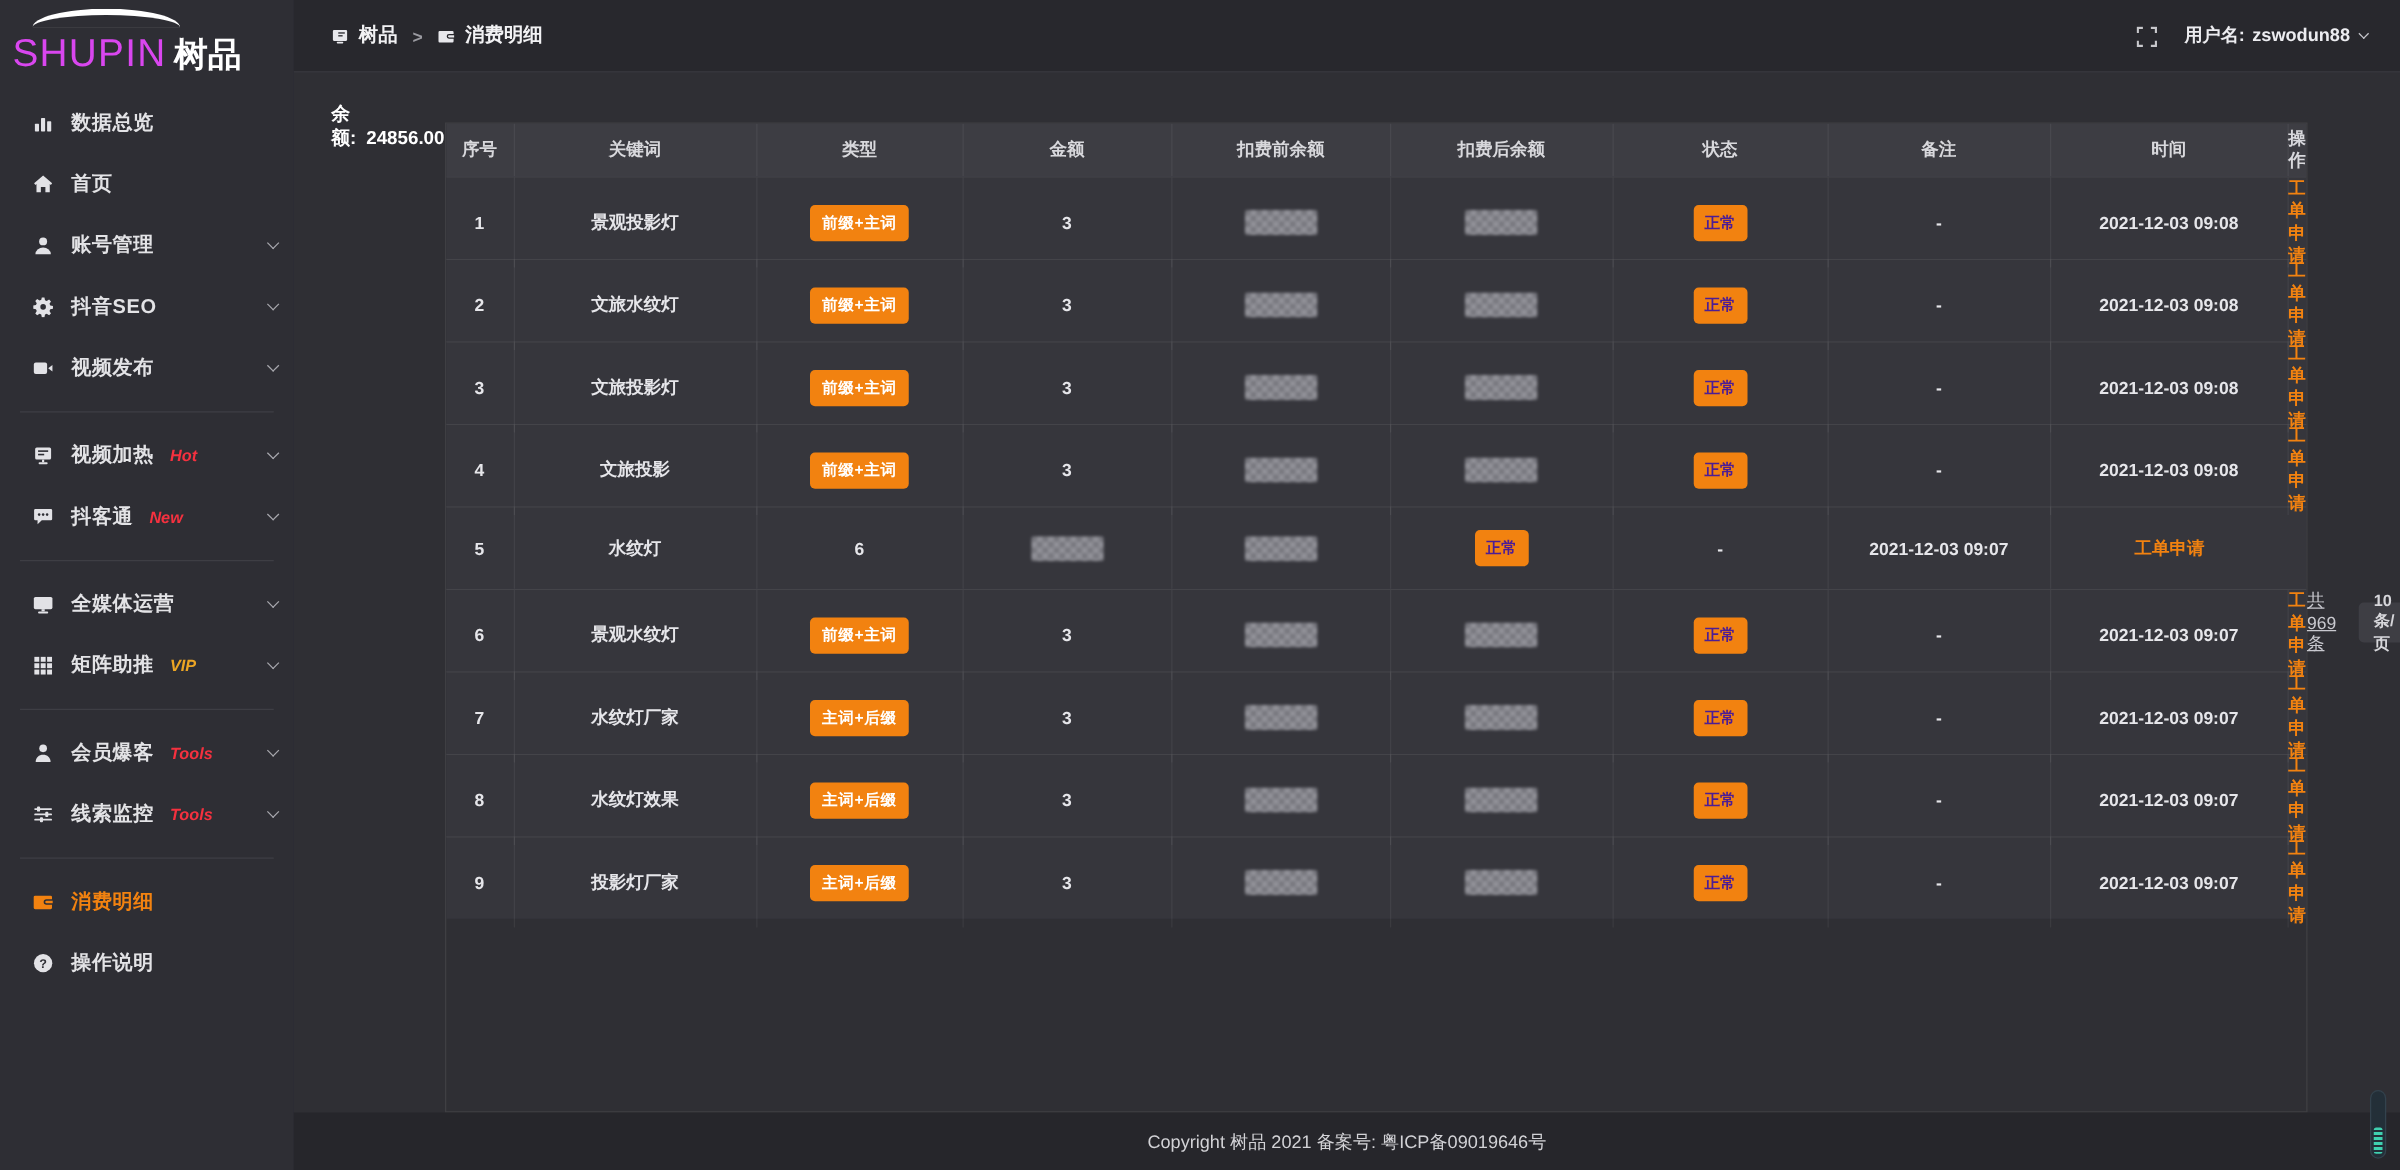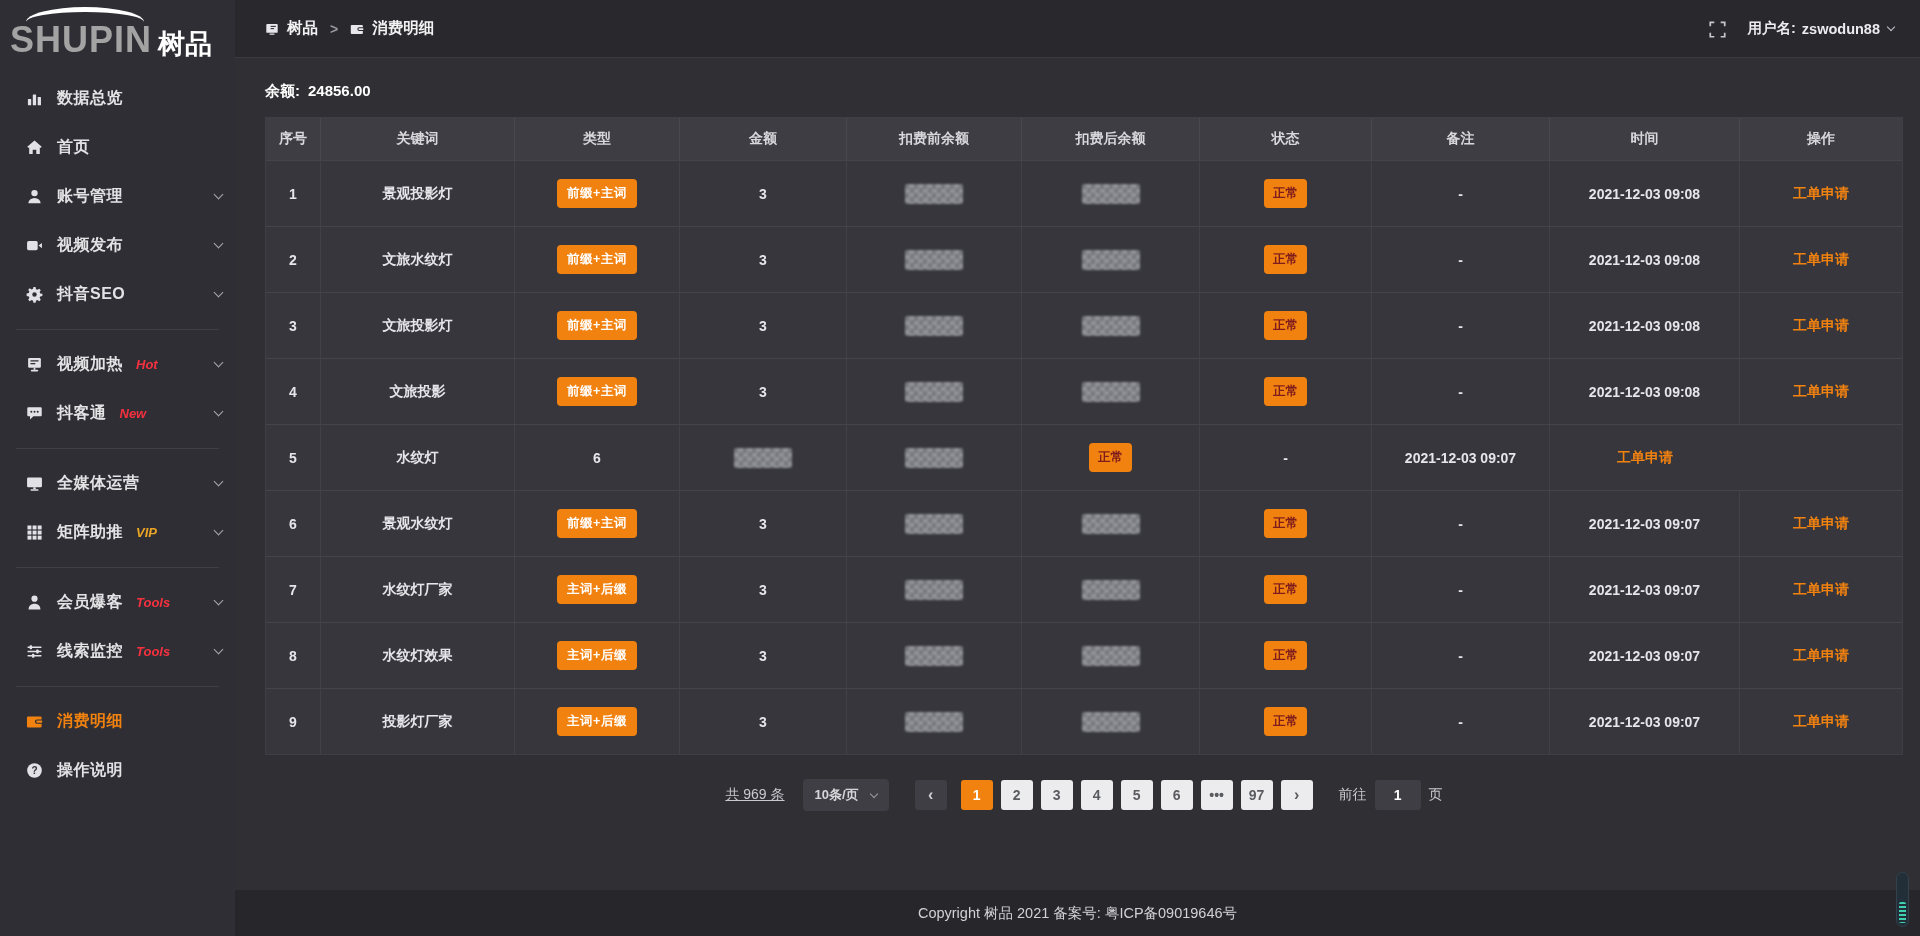--- a/index.html
+++ b/index.html
@@ -9,21 +9,21 @@
     background:#2e2e34;
     font-family:"Liberation Sans","DejaVu Sans",sans-serif;
   }
   .app { display:flex; width:1920px; height:936px; }
 
   
   .sidebar { width:235px; flex:none; background:#2e2e34; }
   .logo { height:64px; display:flex; align-items:flex-end; padding:0 0 6px 10px; position:relative; cursor:default; }
   .logo-arc { position:absolute; top:7px; left:26px; width:118px; height:15px;
               border-top:5px solid #fff; border-radius:50% / 100% 100% 0 0; }
-  .logo-en { font-size:36px; font-weight:700; color:#a3a3a3; letter-spacing:1px; line-height:1; }
+  .logo-en { font-size:31px; font-weight:400; color:#d946ef; letter-spacing:1px; line-height:1; }
   .logo-cn { font-size:27px; font-weight:900; color:#fff; margin-left:6px; line-height:1.05; }
   .nav { padding-top:10px; }
   .nav-item { height:49px; display:flex; align-items:center; padding:0 10px 0 24px;
               position:relative; color:#e3e3e6; cursor:pointer; }
   .nav-icon { width:20px; height:18px; display:flex; align-items:center; justify-content:center; color:#e2e2e6; }
   .nav-icon svg { width:17px; height:17px; fill:currentColor; }
   .nav-label { margin-left:13px; font-size:16px; font-weight:700; letter-spacing:.5px; }
   .nav-tag { margin-left:13px; font-size:13px; font-style:italic; font-weight:800; }
   .nav-tag.red { color:#f5313f; }
   .nav-tag.gold { color:#eca524; }
@@ -43,37 +43,37 @@
   .crumb-icon svg { width:14px; height:14px; fill:#e8e8ec; }
   .crumb-sep { margin:0 12px; color:#9a9aa0; font-size:14px; font-weight:700; }
   .topbar-right { margin-left:auto; display:flex; align-items:flex-end; gap:22px; }
   .fullscreen { display:flex; cursor:pointer; }
   .fullscreen svg { width:17px; height:17px; }
   .user { display:flex; align-items:center; color:#ececf0; font-size:14.5px; font-weight:600; cursor:pointer; }
   .user-name { margin-left:6px; }
   .user-caret { margin-left:8px; width:6px; height:6px; margin-top:-4px;
                 border-right:1.6px solid #c6c6cc; border-bottom:1.6px solid #c6c6cc; transform:rotate(45deg); }
 
-  .content { flex:1; padding:24px 17px 0 30px; display:flex; flex-direction:column; }
+  .content { flex:1; padding:24px 17px 0 30px; display:flex; }
   .balance { color:#fff; font-size:15px; font-weight:800; }
   .balance-value { margin-left:8px; }
 
   
   .table { margin-top:16px; border:1px solid rgba(255,255,255,.08); }
   .trow { display:grid; grid-template-columns:55px 194px 165px 167px 175px 178px 172px 178px 190px 1fr; }
   .thead { background:#3d3d43; height:42px; }
   .thead .cell { font-size:14px; color:#d8d8dc; font-weight:700; }
   .tbody-row { background:#36363c; height:66px; border-top:1px solid rgba(255,255,255,.07); }
   .cell { display:flex; align-items:center; justify-content:center;
           border-right:1px solid rgba(255,255,255,.06);
           font-size:14px; color:#e6e6ea; font-weight:700; }
   .trow .cell:last-child { border-right:none; }
   .type-badge { background:#f28210; color:#fff; font-size:12.5px; font-weight:700;
                 padding:6px 10px; border-radius:4px; letter-spacing:.5px; }
-  .status-badge { background:#f28210; color:#7f1d1d; font-size:12.5px; font-weight:700;
+  .status-badge { background:#f28210; color:#4c1d95; font-size:12.5px; font-weight:700;
                   padding:6px 9px; border-radius:4px; }
   .op-link { color:#f28210; font-size:14px; font-weight:700; cursor:pointer; }
   .mosaic { width:58px; height:20px; border-radius:2px;
             background-image:repeating-conic-gradient(#9a9aa1 0% 25%, #7e7e85 0% 50%);
             background-size:9px 9px; filter:blur(1.2px); opacity:.92; }
 
   
   .pagination { margin-top:24px; display:flex; align-items:center; justify-content:center;
                 gap:8px; color:#c9c9cf; font-size:14px; }
   .pg-total { margin-right:10px;text-decoration:underline; }
@@ -148,37 +148,37 @@
             </svg>
           </span>
           <span class="nav-label">账号管理</span>
 
           <span class="nav-chevron"></span>
         </div>
 
         <div class="nav-item">
           <span class="nav-icon">
             <svg viewBox="0 0 16 16">
+              <path d="M7 1h2l.4 2 1.3.6 1.8-1.1 1.4 1.4-1.1 1.8.6 1.3 2 .4v2l-2 .4-.6 1.3 1.1 1.8-1.4 1.4-1.8-1.1-1.3.6-.4 2H7l-.4-2-1.3-.6-1.8 1.1-1.4-1.4 1.1-1.8-.6-1.3-2-.4V7l2-.4.6-1.3-1.1-1.8 1.4-1.4 1.8 1.1 1.3-.6Z"></path>
+              <circle cx="8" cy="8" r="2.1" fill="#2e2e34"></circle>
+            </svg>
+          </span>
+          <span class="nav-label">抖音SEO</span>
+
+          <span class="nav-chevron"></span>
+        </div>
+
+        <div class="nav-item">
+          <span class="nav-icon">
+            <svg viewBox="0 0 16 16">
               <rect x="1" y="3.8" width="10" height="8.6" rx="1.5"></rect>
               <path d="M11.8 8.1 15 5.6v5Z"></path>
             </svg>
           </span>
           <span class="nav-label">视频发布</span>
-
-          <span class="nav-chevron"></span>
-        </div>
-
-        <div class="nav-item">
-          <span class="nav-icon">
-            <svg viewBox="0 0 16 16">
-              <path d="M7 1h2l.4 2 1.3.6 1.8-1.1 1.4 1.4-1.1 1.8.6 1.3 2 .4v2l-2 .4-.6 1.3 1.1 1.8-1.4 1.4-1.8-1.1-1.3.6-.4 2H7l-.4-2-1.3-.6-1.8 1.1-1.4-1.4 1.1-1.8-.6-1.3-2-.4V7l2-.4.6-1.3-1.1-1.8 1.4-1.4 1.8 1.1 1.3-.6Z"></path>
-              <circle cx="8" cy="8" r="2.1" fill="#2e2e34"></circle>
-            </svg>
-          </span>
-          <span class="nav-label">抖音SEO</span>
 
           <span class="nav-chevron"></span>
         </div>
         <div class="nav-divider"></div>
 
         <div class="nav-item">
           <span class="nav-icon">
             <svg viewBox="0 0 16 16">
               <rect x="2" y="1.8" width="12" height="9.2" rx="1.2"></rect>
               <rect x="4.2" y="4" width="7.6" height="1.2" fill="#2e2e34"></rect>

